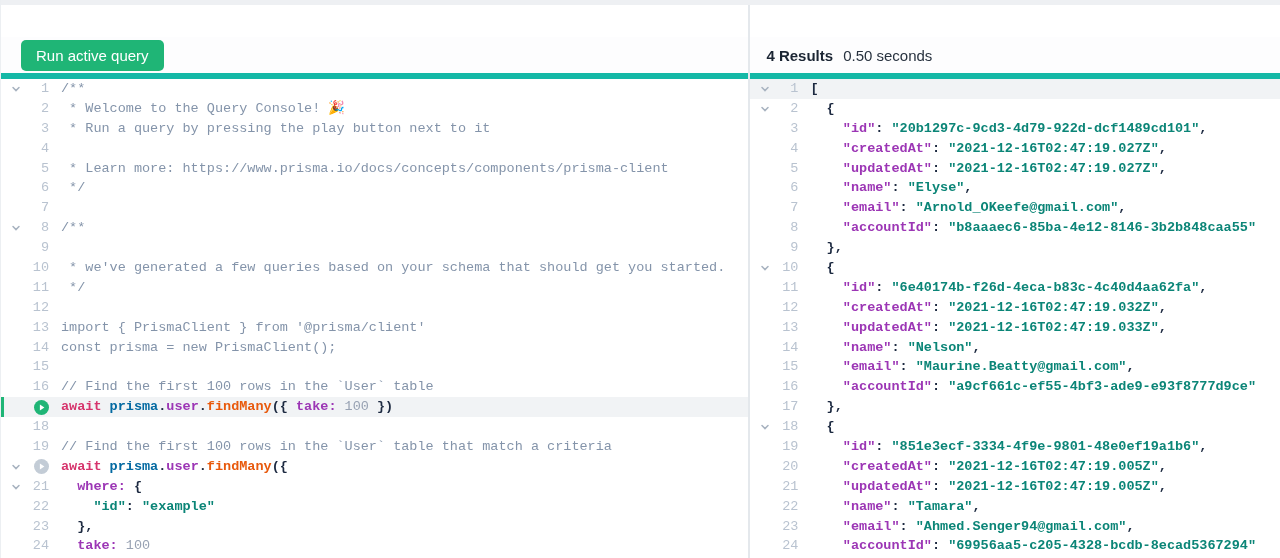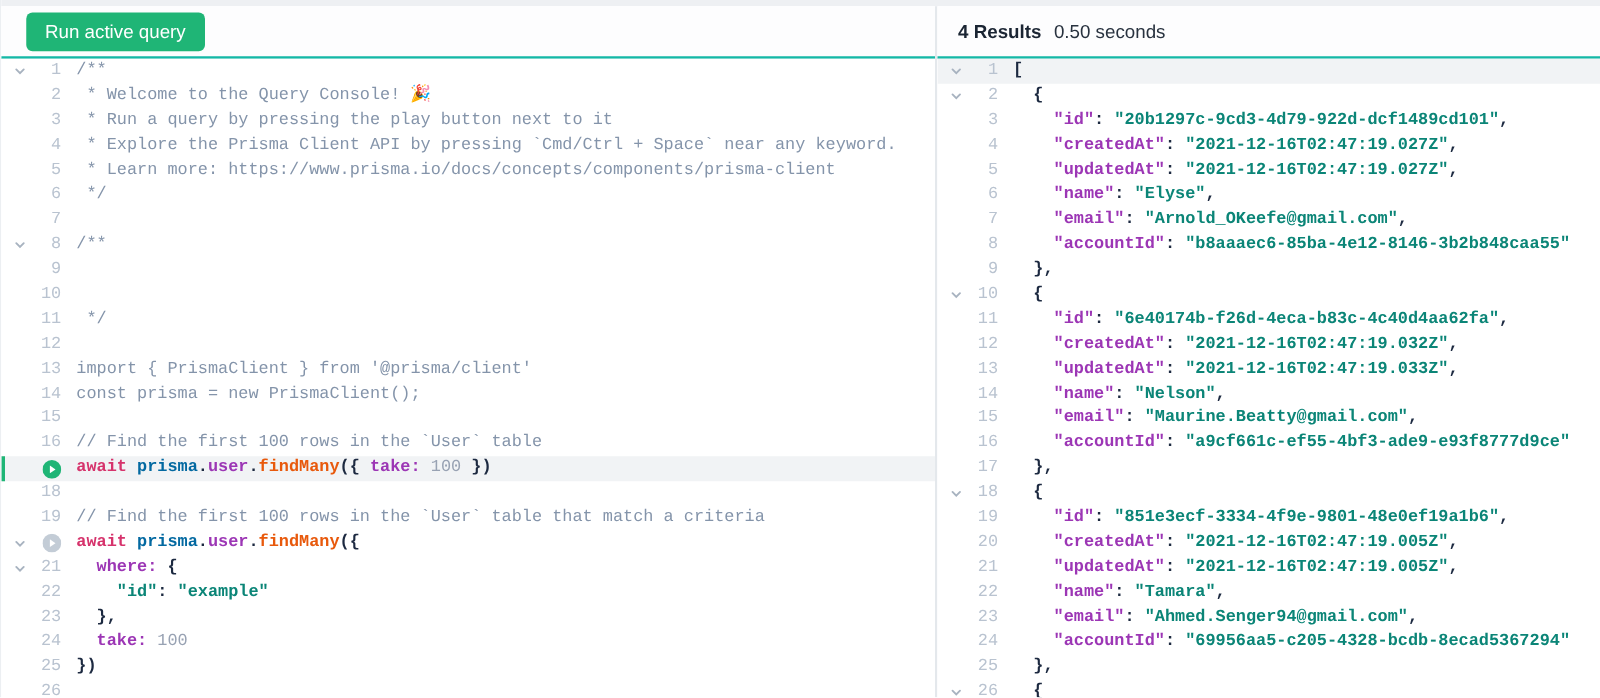--- a/index.html
+++ b/index.html
@@ -10,21 +10,21 @@
     border-left:1px solid #eceff2;
   }
   .top-strip { height:5px; width:100%; background:#eef0f3; }
   .panes { display:flex; height:553px; }
   .pane { display:flex; flex-direction:column; background:#fff; }
   .pane-left  { width:748px; }
   .pane-right { width:530px; }
   .divider { width:2px; background:#e4e8ec; height:100%; }
   .pane-header {
     height:42px; flex:0 0 42px; display:flex; align-items:center;
-    border-bottom:2px solid #14b8a6; background:#fdfdfe; padding:0 16px;
+    border-bottom:6px solid #14b8a6; background:#fdfdfe; padding:0 16px;margin-top:32px;
   }
   .run-btn {
     background:var(--green,#1fb576); color:#fff; border:none; cursor:pointer;
     font-family:"Liberation Sans", sans-serif; font-size:15px; font-weight:500;
     padding:7px 15px; border-radius:5px; margin-left:4px;
   }
   .results-header { gap:10px; }
   .results-count { font-weight:700; color:#1b2533; font-size:15px; }
   .results-time  { color:#28323f; font-size:15px; }
   .editor {
@@ -70,29 +70,29 @@
     <section class="pane pane-left">
       <header class="pane-header">
         <button class="run-btn">Run active query</button>
       </header>
       <div class="editor" id="editor-left">
           <div class="line"><span class="chev"><svg width="10" height="10" viewBox="0 0 10 10">
                 <path d="M2 3.5 L5 6.6 L8 3.5" stroke="currentColor" stroke-width="1.5" fill="none" stroke-linecap="round"></path>
               </svg></span><span class="gut">1</span><span class="code"><span class="tok cm">/**</span></span></div>
           <div class="line"><span class="chev"></span><span class="gut">2</span><span class="code"><span class="tok cm"> * Welcome to the Query Console! </span><span class="tok em">🎉</span></span></div>
           <div class="line"><span class="chev"></span><span class="gut">3</span><span class="code"><span class="tok cm"> * Run a query by pressing the play button next to it</span></span></div>
-          <div class="line"><span class="chev"></span><span class="gut">4</span><span class="code"><span class="tok cm"> * Explore the Prisma Client API by pressing `Cmd/Ctrl + Space` near any keyword.</span></span></div>
+          <div class="line"><span class="chev"></span><span class="gut">4</span></div>
           <div class="line"><span class="chev"></span><span class="gut">5</span><span class="code"><span class="tok cm"> * Learn more: https://www.prisma.io/docs/concepts/components/prisma-client</span></span></div>
           <div class="line"><span class="chev"></span><span class="gut">6</span><span class="code"><span class="tok cm"> */</span></span></div>
           <div class="line"><span class="chev"></span><span class="gut">7</span><span class="code"></span></div>
           <div class="line"><span class="chev"><svg width="10" height="10" viewBox="0 0 10 10">
                 <path d="M2 3.5 L5 6.6 L8 3.5" stroke="currentColor" stroke-width="1.5" fill="none" stroke-linecap="round"></path>
               </svg></span><span class="gut">8</span><span class="code"><span class="tok cm">/**</span></span></div>
           <div class="line"><span class="chev"></span><span class="gut">9</span></div>
-          <div class="line"><span class="chev"></span><span class="gut">10</span></div>
+          <div class="line"><span class="chev"></span><span class="gut">10</span><span class="code"><span class="tok cm"> * we've generated a few queries based on your schema that should get you started.</span></span></div>
           <div class="line"><span class="chev"></span><span class="gut">11</span><span class="code"><span class="tok cm"> */</span></span></div>
           <div class="line"><span class="chev"></span><span class="gut">12</span><span class="code"></span></div>
           <div class="line"><span class="chev"></span><span class="gut">13</span><span class="code"><span class="tok cm">import { PrismaClient } from '@prisma/client'</span></span></div>
           <div class="line"><span class="chev"></span><span class="gut">14</span><span class="code"><span class="tok cm">const prisma = new PrismaClient();</span></span></div>
           <div class="line"><span class="chev"></span><span class="gut">15</span><span class="code"></span></div>
           <div class="line"><span class="chev"></span><span class="gut">16</span><span class="code"><span class="tok cm">// Find the first 100 rows in the `User` table</span></span></div>
           <div class="line hl"><span class="bar"></span><span class="chev"></span><span class="gut"><span class="playwrap"><svg width="15" height="15" viewBox="0 0 15 15">
                   <circle cx="7.5" cy="7.5" r="7.5" fill="#1fb576"></circle>
                   <path d="M5.9 4.4 L10.4 7.5 L5.9 10.6 Z" fill="#fff"></path>
                 </svg></span></span><span class="code"><span class="tok kw">await</span><span class="tok pl"> prisma</span><span class="tok pu">.</span><span class="tok pr">user</span><span class="tok pu">.</span><span class="tok fn">findMany</span><span class="tok pu">({ </span><span class="tok pr">take:</span><span class="tok nu"> 100</span><span class="tok pu"> })</span></span></div>

